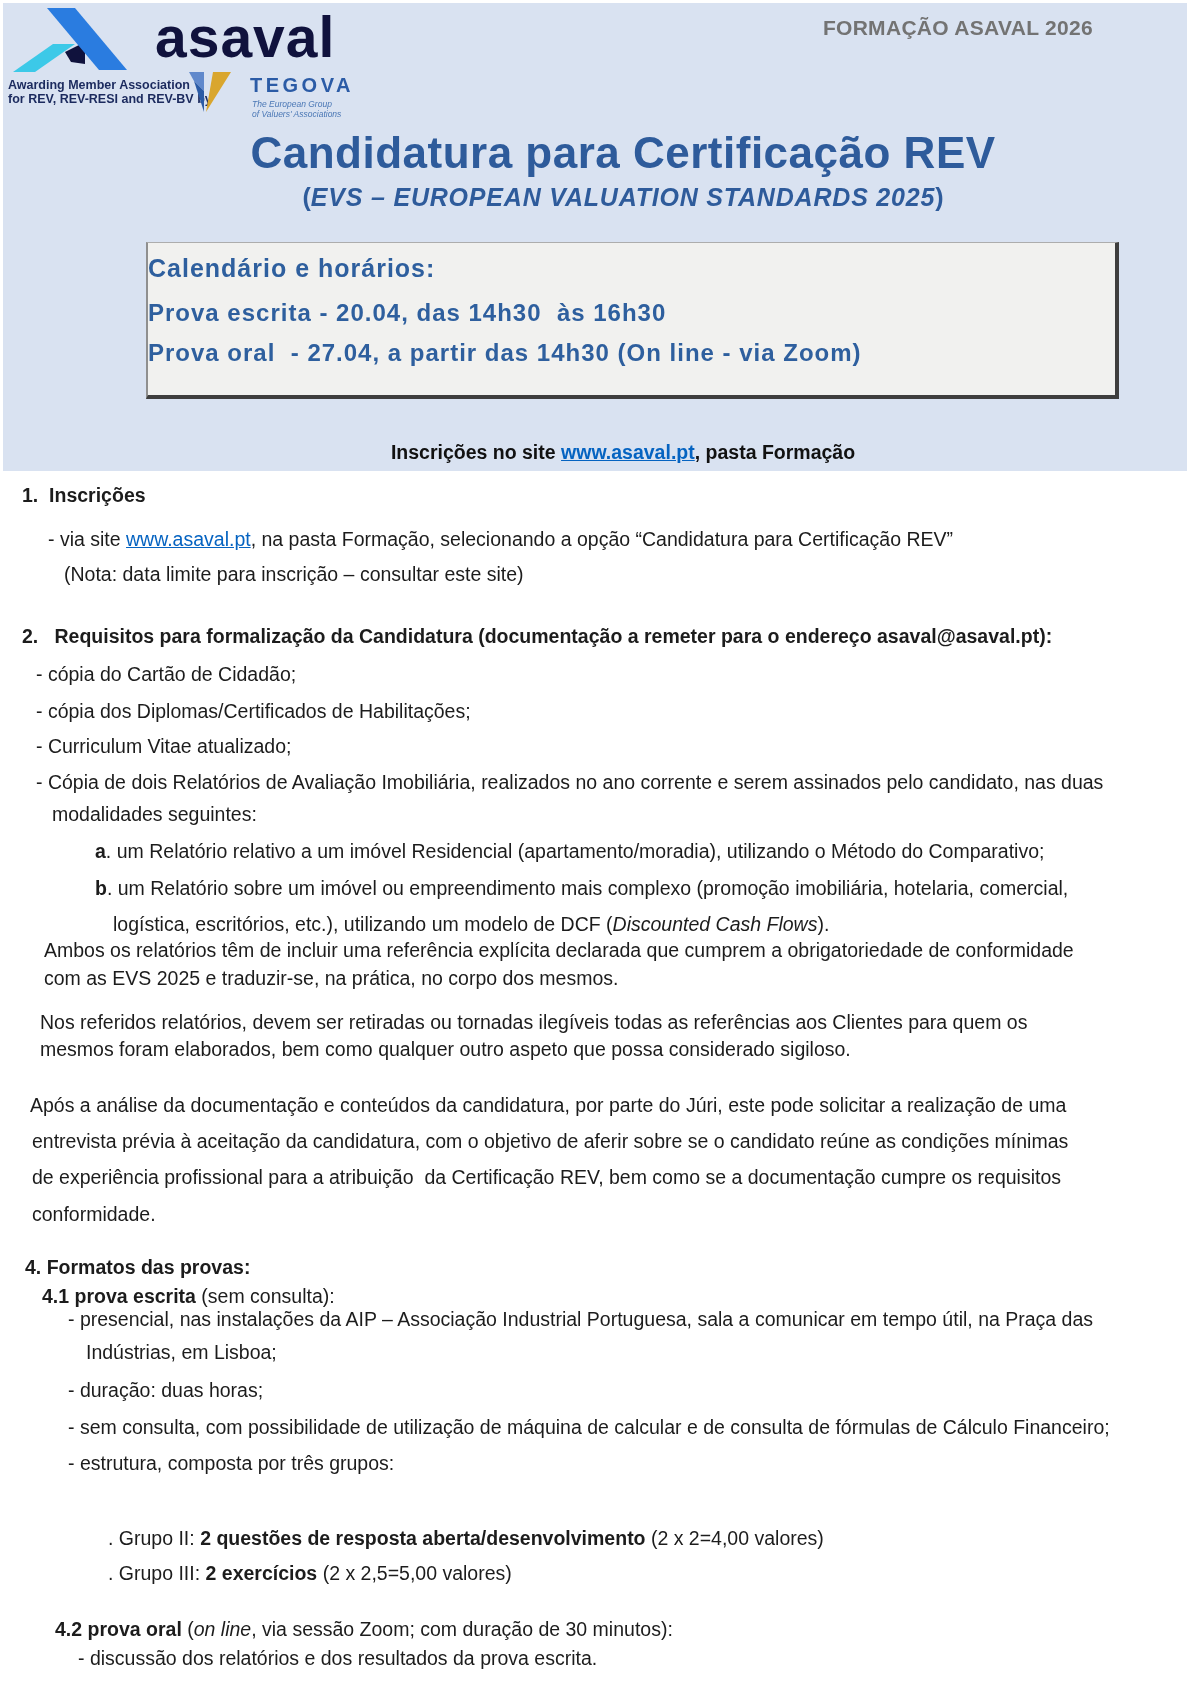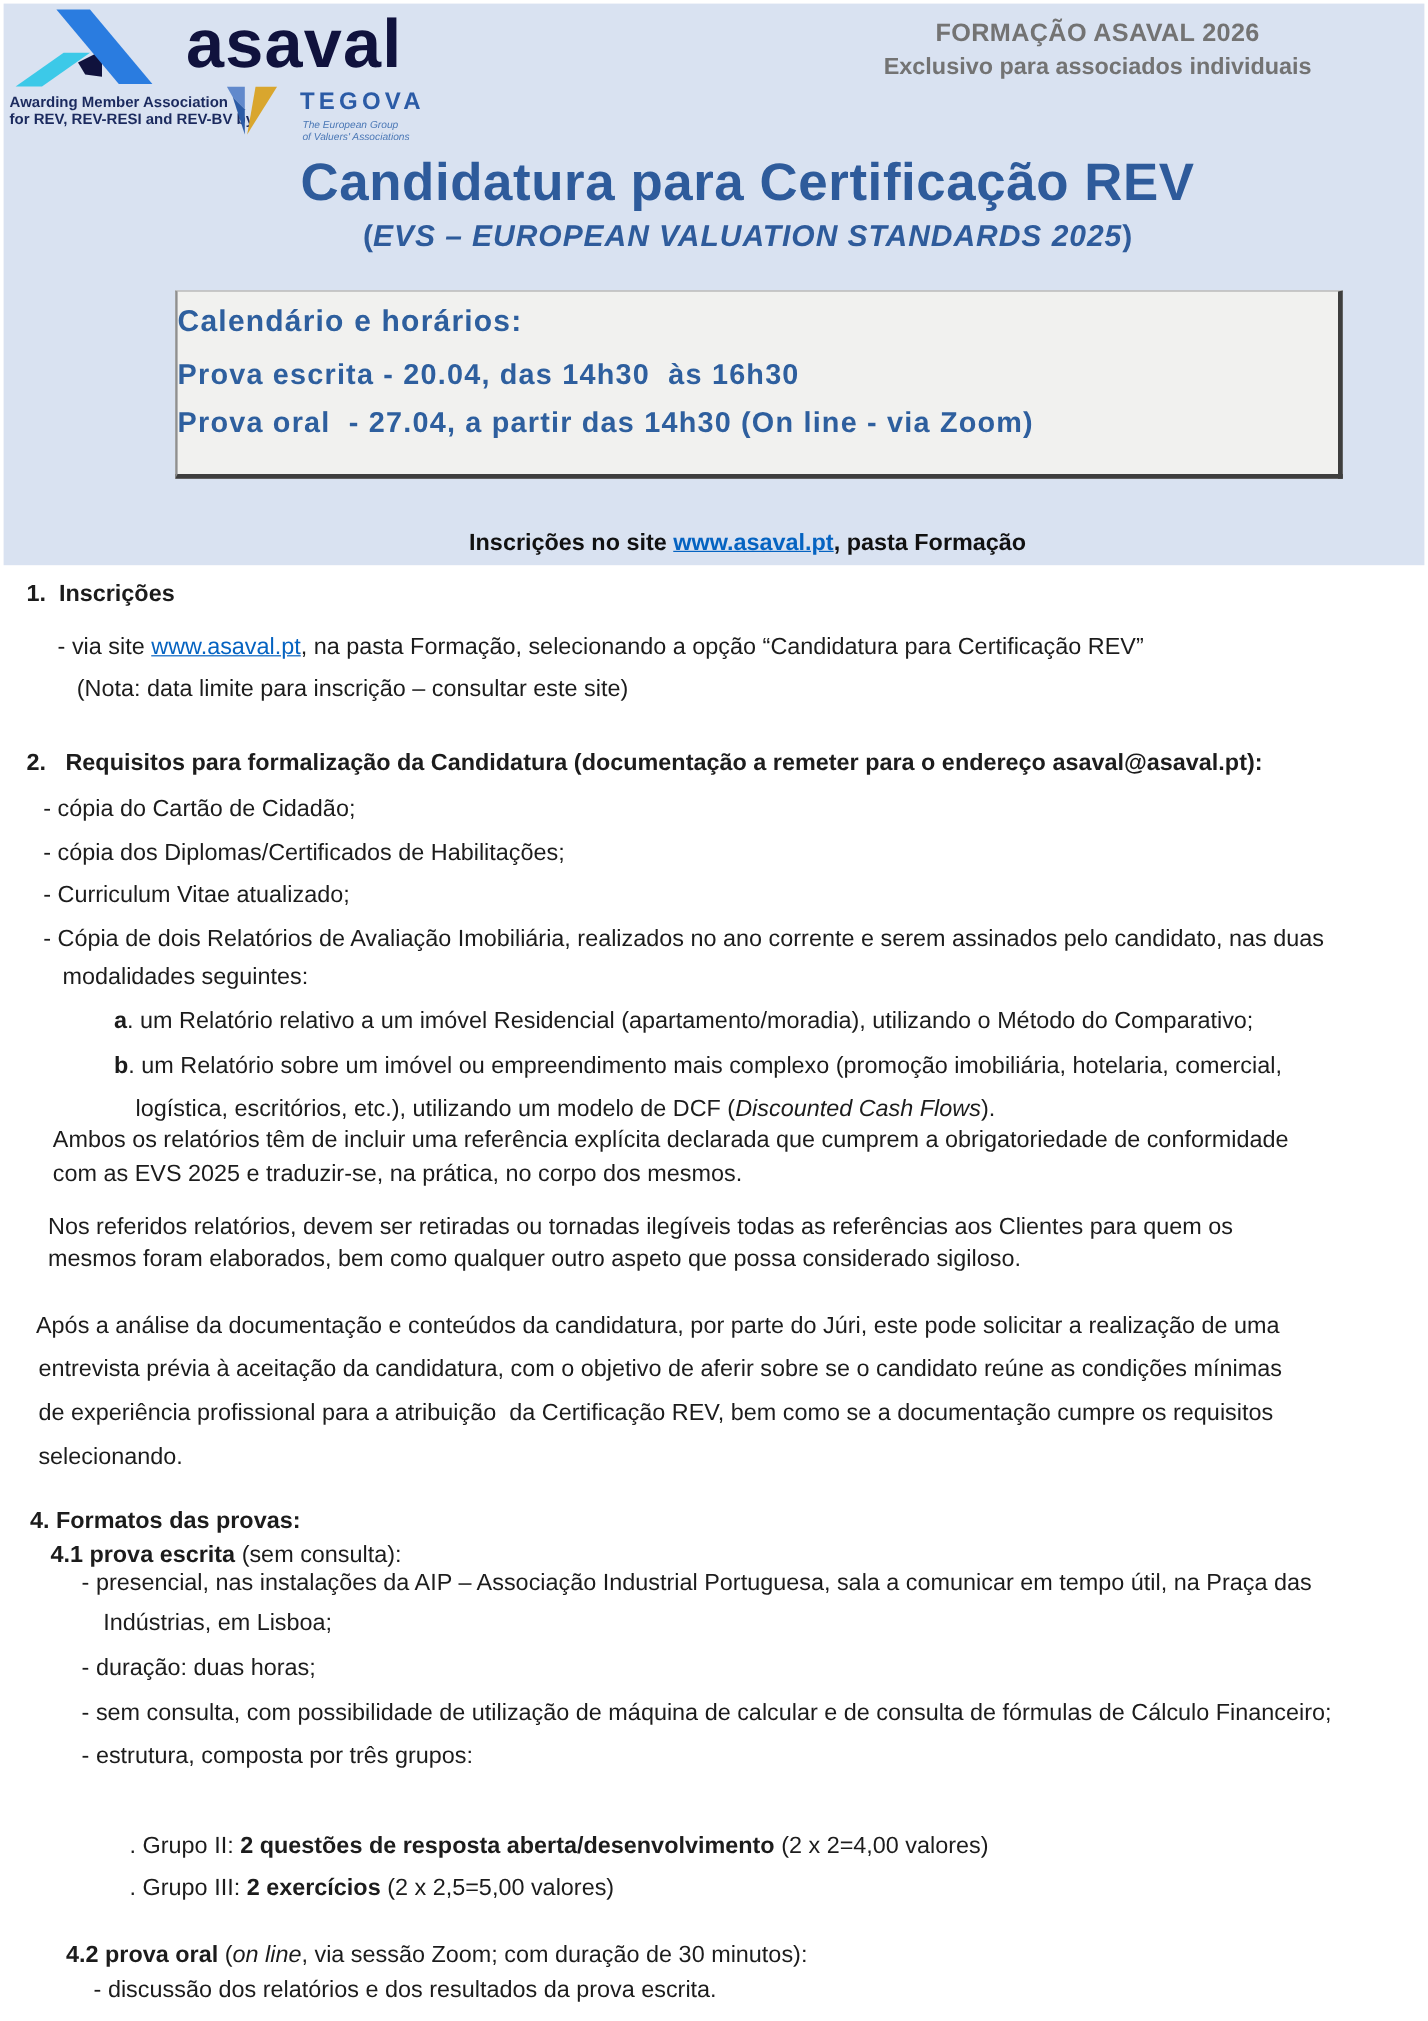--- a/index.html
+++ b/index.html
@@ -66,21 +66,20 @@
       <polygon points="17,40 24,0 42,0" fill="#d9a62e"></polygon>
     </svg>
     <div class="tegova-name t">TEGOVA</div>
     <div class="tegova-sub">
       <div class="t">The European Group</div>
       <div class="t">of Valuers' Associations</div>
     </div>
 
     <div class="hdr-right">
       <div class="hr1 t">FORMAÇÃO ASAVAL 2026</div>
-      <div class="hr2 t">Exclusivo para associados individuais</div>
     </div>
 
     <div class="title t">Candidatura para Certificação REV</div>
     <div class="subtitle"><span class="t">(</span><span class="it t">EVS – EUROPEAN VALUATION STANDARDS 2025</span><span class="t">)</span></div>
 
     <div class="calbox">
       <div class="cal-h t">Calendário e horários:</div>
       <div class="cal-l1 t">Prova escrita - 20.04, das 14h30  às 16h30</div>
       <div class="cal-l2 t">Prova oral  - 27.04, a partir das 14h30 (On line - via Zoom)</div>
     </div>
@@ -102,21 +101,21 @@
   <div class="ln" style="top:877px;left:95px;"><span class="b t">b</span><span class="t">. um Relatório sobre um imóvel ou empreendimento mais complexo (promoção imobiliária, hotelaria, comercial,</span></div>
   <div class="ln" style="top:913px;left:113px;"><span class="t">logística, escritórios, etc.), utilizando um modelo de DCF (</span><span class="i t">Discounted Cash Flows</span><span class="t">).</span></div>
   <div class="ln" style="top:939px;left:44px;">Ambos os relatórios têm de incluir uma referência explícita declarada que cumprem a obrigatoriedade de conformidade</div>
   <div class="ln" style="top:967px;left:44px;">com as EVS 2025 e traduzir-se, na prática, no corpo dos mesmos.</div>
   <div class="ln" style="top:1011px;left:40px;">Nos referidos relatórios, devem ser retiradas ou tornadas ilegíveis todas as referências aos Clientes para quem os</div>
   <div class="ln" style="top:1038px;left:40px;">mesmos foram elaborados, bem como qualquer outro aspeto que possa considerado sigiloso.</div>
 
   <div class="ln" style="top:1094px;left:30px;">Após a análise da documentação e conteúdos da candidatura, por parte do Júri, este pode solicitar a realização de uma</div>
   <div class="ln" style="top:1166px;left:32px;">de experiência profissional para a atribuição  da Certificação REV, bem como se a documentação cumpre os requisitos</div>
   <div class="ln" style="top:1130px;left:32px;">entrevista prévia à aceitação da candidatura, com o objetivo de aferir sobre se o candidato reúne as condições mínimas</div>
-  <div class="ln" style="top:1203px;left:32px;">selecionando.</div>
+  <div class="ln" style="top:1203px;left:32px;">conformidade.</div>
 
   <div class="ln b" style="top:1256px;left:25px;">4. Formatos das provas:</div>
   <div class="ln" style="top:1285px;left:42px;"><span class="b t">4.1 prova escrita</span><span class="t"> (sem consulta):</span></div>
   <div class="ln" style="top:1308px;left:68px;">- presencial, nas instalações da AIP – Associação Industrial Portuguesa, sala a comunicar em tempo útil, na Praça das</div>
   <div class="ln" style="top:1341px;left:86px;">Indústrias, em Lisboa;</div>
   <div class="ln" style="top:1379px;left:68px;">- duração: duas horas;</div>
   <div class="ln" style="top:1416px;left:68px;">- sem consulta, com possibilidade de utilização de máquina de calcular e de consulta de fórmulas de Cálculo Financeiro;</div>
   <div class="ln" style="top:1452px;left:68px;">- estrutura, composta por três grupos:</div>
 
   <div class="ln" style="top:1527px;left:108px;"><span class="t">. Grupo II: </span><span class="b t">2 questões de resposta aberta/desenvolvimento</span><span class="t"> (2 x 2=4,00 valores)</span></div>

